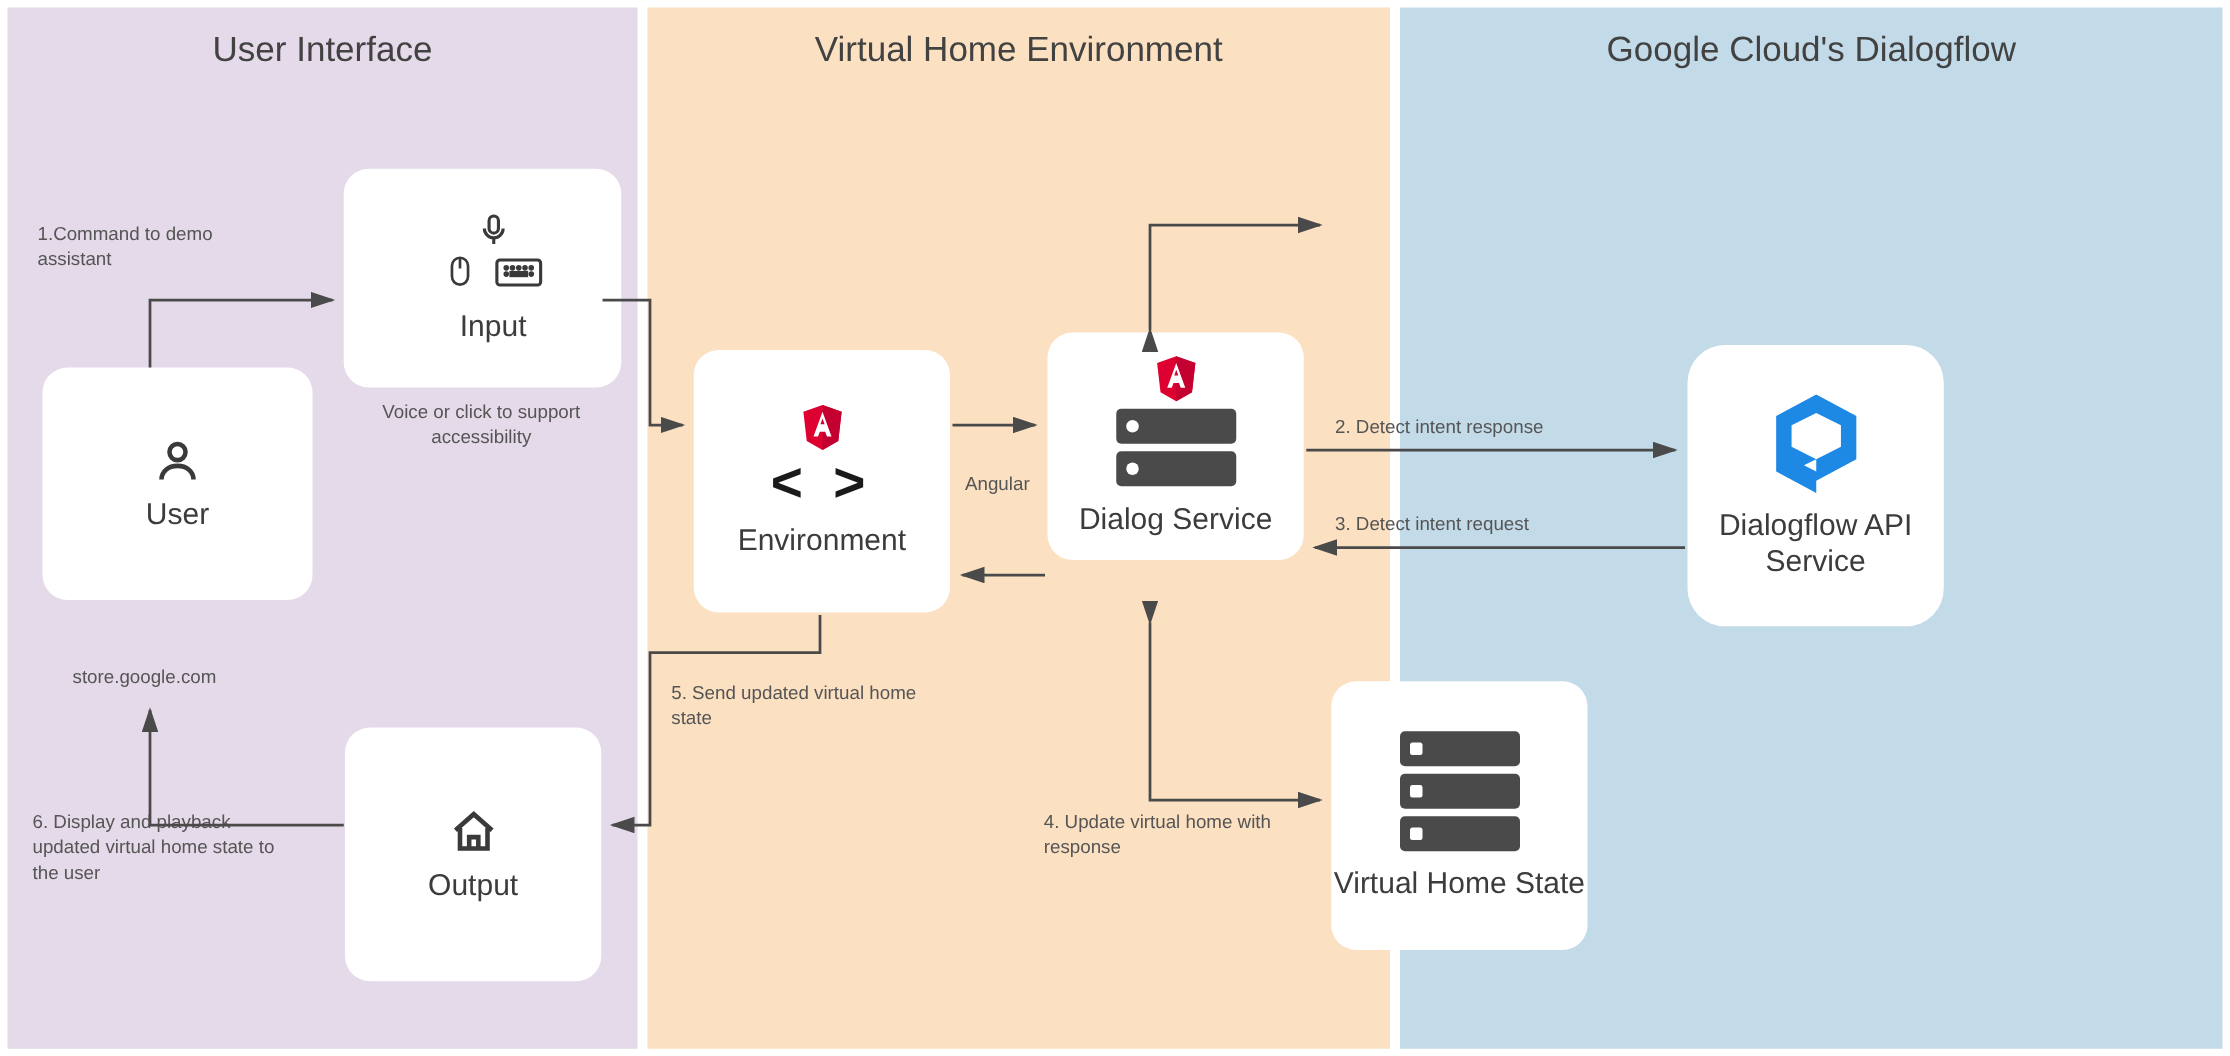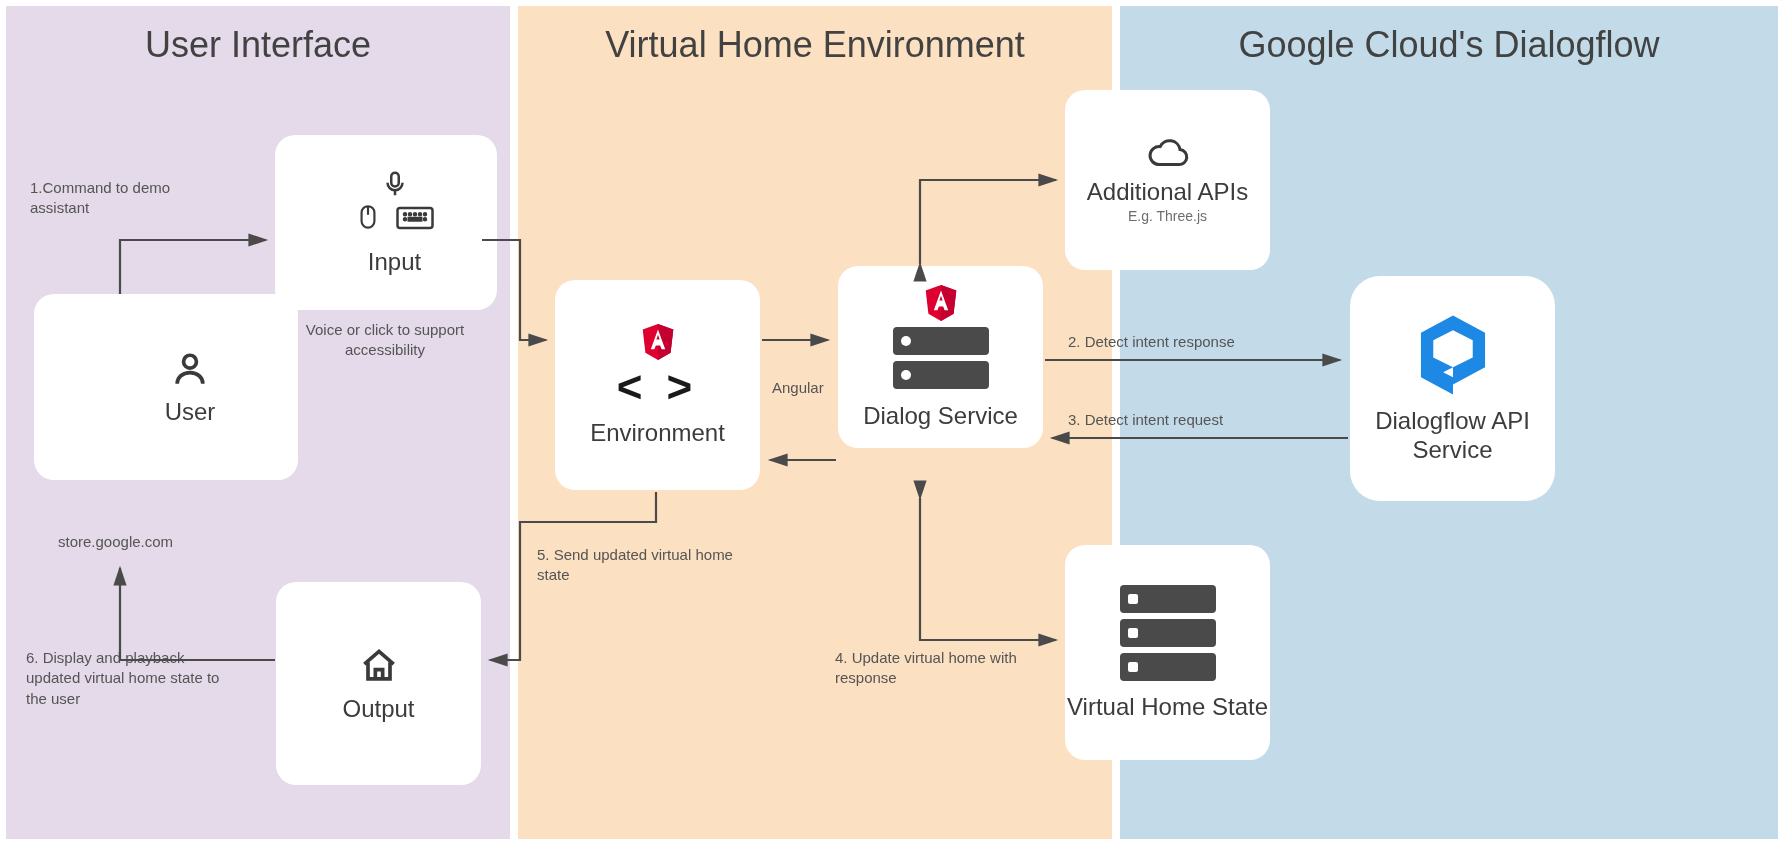--- a/index.html
+++ b/index.html
@@ -17,21 +17,21 @@
     position: absolute;
     top: 6px;
     bottom: 6px;
     border-radius: 0;
   }
   .zone h2 {
     margin: 0;
     padding-top: 18px;
     text-align: center;
     font-weight: 500;
-    font-size: 36px;
+    font-size: 28px;
     color: #424242;
   }
   .box {
     position: absolute;
     background: #fff;
     border-radius: 20px;
     box-shadow: none;
     display: flex;
     flex-direction: column;
     align-items: center;
@@ -136,21 +136,21 @@
   <div class="zone" style="left:6px; width:504px; background:#E4DAE9;">
     <h2>User Interface</h2>
   </div>
   <div class="zone" style="left:518px; width:594px; background:#FCE0C2;">
     <h2>Virtual Home Environment</h2>
   </div>
   <div class="zone" style="left:1120px; width:658px; background:#C3DBE9;">
     <h2>Google Cloud's Dialogflow</h2>
   </div>
 
-  <div class="box" style="left:34px; top:294px; width:216px; height:186px;padding-left:48px;">
+  <div class="box" style="left:34px; top:294px; width:216px; height:186px;">
     <svg class="person-icon" width="44" height="44" viewBox="0 0 24 24" stroke-width="2">
       <circle cx="12" cy="8" r="3.5"></circle>
       <path d="M5 20c0-3.5 3-6 7-6s7 2.5 7 6"></path>
     </svg>
     <div class="title">User</div>
   </div>
 
   <div class="box" style="left:275px; top:135px; width:205px; height:175px;padding-left:17px;">
     <div class="iconcol">
       <svg class="mic-icon" width="30" height="30" viewBox="0 0 24 24" stroke-width="2">
@@ -205,29 +205,20 @@
       <path fill="#C3002F" d="M20 2 L20 42 L34 34 L37 8 Z"></path>
       <path fill="#fff" d="M20 8 L12 30 h4 l1.6-4.2 h4.8 L24 30 h4 Z M20 14 l1.8 5.2 h-3.6 Z"></path>
     </svg>
     <div class="server-stack" style="margin-top:4px;">
       <div class="server-bar round"></div>
       <div class="server-bar round"></div>
     </div>
     <div class="title">Dialog Service</div>
   </div>
 
-  <div class="box" style="left:1065px; top:90px; width:205px; height:180px;">
-    <svg class="cloud-icon" width="48" height="36" viewBox="0 0 32 24" stroke-width="2">
-      <path d="M10 19a6 6 0 1 1 .8-11.95A7 7 0 0 1 24 9a5 5 0 0 1-1 10H10z"></path>
-    </svg>
-    <div class="title" style="line-height:1.15;">
-      <span>Additional APIs</span>
-    </div>
-    <div class="subtitle">E.g. Three.js</div>
-  </div>
 
   <div class="box" style="left:1065px; top:545px; width:205px; height:215px;">
     <div class="server-stack">
       <div class="server-bar square"></div>
       <div class="server-bar square"></div>
       <div class="server-bar square"></div>
     </div>
     <div class="title" style="line-height:1.15;">
       <span>Virtual Home State</span>
     </div>

